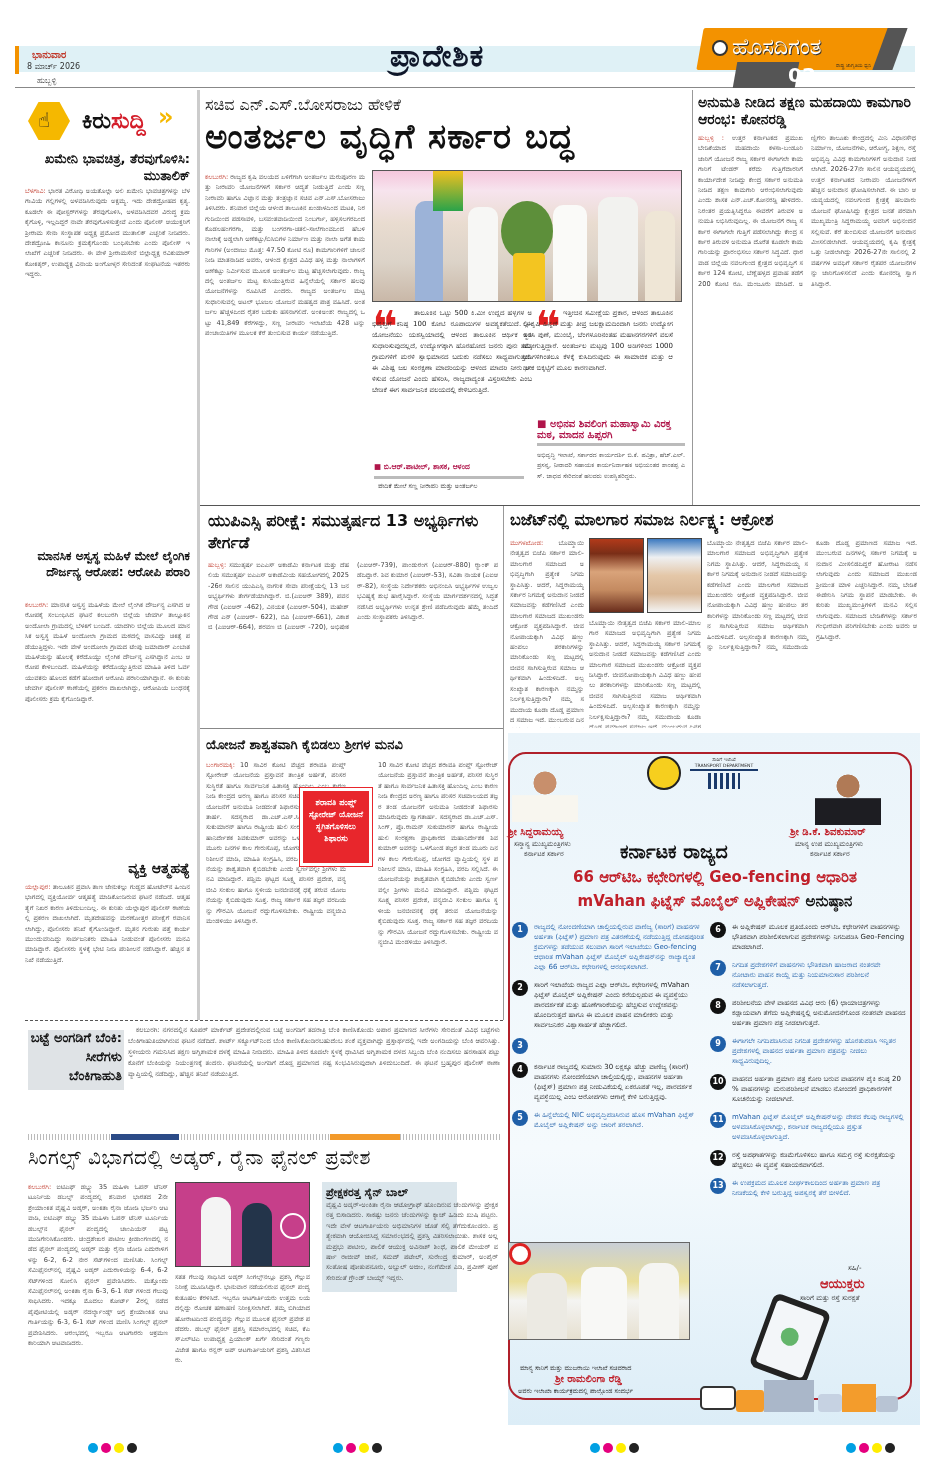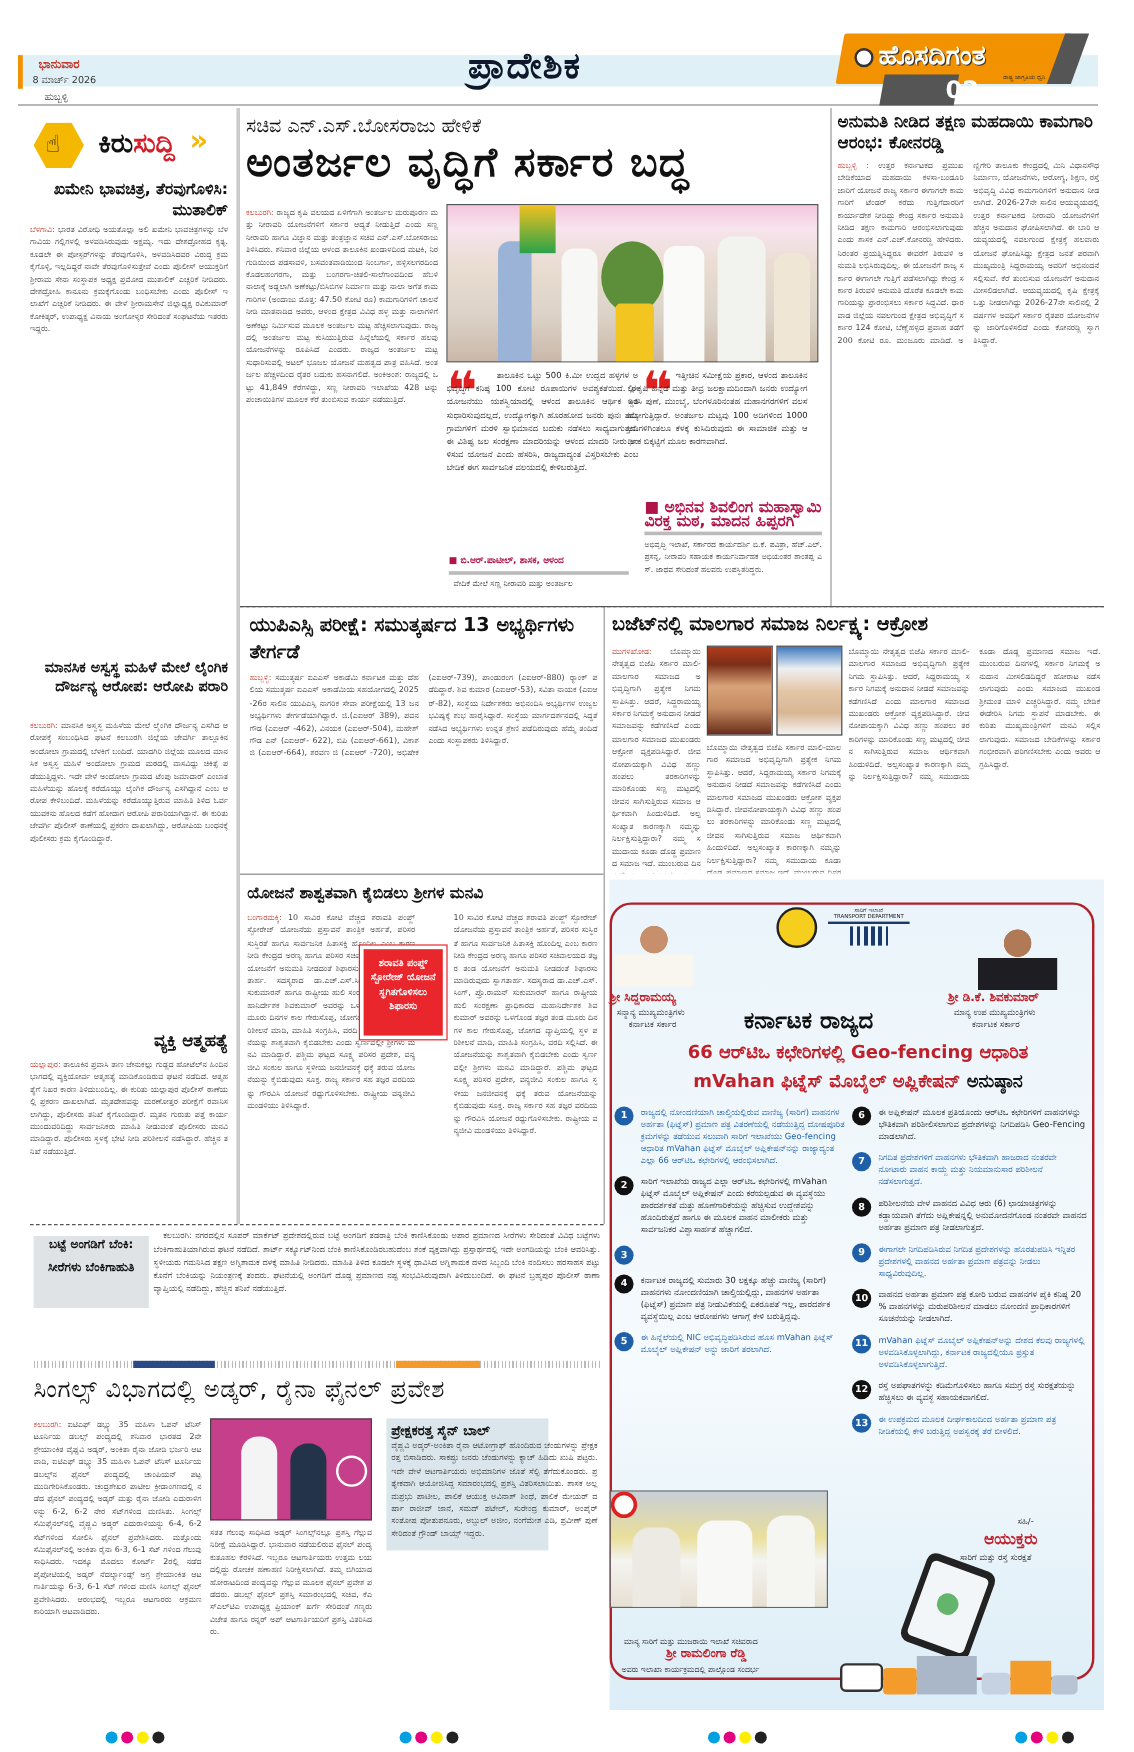--- a/index.html
+++ b/index.html
@@ -22,21 +22,21 @@
 <div class="abs" style="left:15px;top:46px;width:900px;height:26px;background:#dff1f6"></div>
 <div class="abs" style="left:15px;top:46px;width:4px;height:28px;background:#f39200"></div>
 <div class="abs" style="left:32px;top:49px;font-size:10px;font-weight:bold;color:#c0392b">ಭಾನುವಾರ</div>
 <div class="abs" style="left:27px;top:62px;font-size:8px;color:#333">8 ಮಾರ್ಚ್ 2026</div>
 <div class="abs" style="left:37px;top:76px;font-size:8px;color:#333">ಹುಬ್ಬಳ್ಳಿ</div>
 <div class="abs" style="left:390px;top:38px;font-size:30px;font-weight:bold;color:#0f172a;letter-spacing:1px">ಪ್ರಾದೇಶಿಕ</div>
 <div class="abs" style="left:15px;top:87px;width:900px;height:1px;background:#888"></div>
 
 <div class="abs" style="left:700px;top:28px;width:190px;height:42px;background:#f39200;transform:skewX(-10deg);border-radius:2px"></div>
 <div class="abs" style="left:712px;top:40px;width:16px;height:16px;border-radius:50%;background:#fff;border:2px solid #333"></div>
-<div class="abs" style="left:732px;top:34px;font-size:22px;font-weight:bold;color:#fff;text-shadow:1px 1px 0 #333">ಹೊಸದಿಗಂತ</div>
+<div class="abs" style="left:732px;top:34px;font-size:22px;font-weight:normal;color:#fff;text-shadow:1px 1px 0 #333">ಹೊಸದಿಗಂತ</div>
 <div class="abs" style="left:836px;top:62px;font-size:5px;color:#222">ರಾಷ್ಟ್ರ ಜಾಗೃತಿಯ ಧ್ವನಿ</div>
 <div class="abs" style="left:735px;top:62px;width:62px;height:26px;background:#555;transform:skewX(-10deg)"></div>
 <div class="abs" style="left:788px;top:63px;font-size:20px;font-weight:bold;color:#fff">02</div>
 <div class="abs" style="left:880px;top:28px;width:20px;height:42px;background:#555;transform:skewX(-20deg)"></div>
 
 <div class="vline" style="left:197px;top:90px;height:930px;width:3px;background:#ccc"></div>
 <div class="vline" style="left:692px;top:90px;height:415px"></div>
 <div class="vline" style="left:503px;top:505px;height:515px"></div>
 
 <div class="abs" style="left:28px;top:102px;width:42px;height:38px;background:#f5b800;clip-path:polygon(25% 0,75% 0,100% 50%,75% 100%,25% 100%,0 50%)"></div>
@@ -87,21 +87,21 @@
   <span>ತಾಲೂಕಿನ ಒಟ್ಟು 500 ಕಿ.ಮೀ ಉದ್ದದ ಹಳ್ಳಗಳ ಅಭಿವೃದ್ಧಿಗೆ ಕನಿಷ್ಠ 100 ಕೋಟಿ ರೂಪಾಯಿಗಳ ಅವಶ್ಯಕತೆಯಿದೆ. ಈ ಯೋಜನೆಯು ಯಶಸ್ವಿಯಾದಲ್ಲಿ ಆಳಂದ ತಾಲೂಕಿನ ಆರ್ಥಿಕ ಸ್ಥಿತಿ ಸುಧಾರಿಸುವುದಲ್ಲದೆ, ಉದ್ಯೋಗಕ್ಕಾಗಿ ಹೊರಹೋದ ಜನರು ಪುನಃ ತಮ್ಮ ಗ್ರಾಮಗಳಿಗೆ ಮರಳಿ ಸ್ವಾಭಿಮಾನದ ಬದುಕು ನಡೆಸಲು ಸಾಧ್ಯವಾಗುತ್ತದೆ. ಈ ವಿಶಿಷ್ಟ ಜಲ ಸಂರಕ್ಷಣಾ ಮಾದರಿಯನ್ನು ಆಳಂದ ಮಾದರಿ ನೀರು ಉಳಿಸುವ ಯೋಜನೆ ಎಂದು ಹೆಸರಿಸಿ, ರಾಜ್ಯದಾದ್ಯಂತ ವಿಸ್ತರಿಸಬೇಕು ಎಂಬ ಬೇಡಿಕೆ ಈಗ ಸಾರ್ವಜನಿಕ ವಲಯದಲ್ಲಿ ಕೇಳಿಬರುತ್ತಿದೆ.</span>
 </div>
 <div class="abs" style="left:374px;top:462px;font-size:7.5px;font-weight:bold;color:#b0154a">■ <span>ಬಿ.ಆರ್.ಪಾಟೀಲ್, ಶಾಸಕ, ಆಳಂದ</span></div>
 <div class="abs" style="left:374px;top:476px;width:150px;height:3px;background:#bbb"></div>
 <div class="abs" style="left:378px;top:482px;font-size:6.5px;color:#333">ವೇದಿಕೆ ಮೇಲೆ ಸಣ್ಣ ನೀರಾವರಿ ಮತ್ತು ಅಂತರ್ಜಲ</div>
 
 <div class="abs" style="left:535px;top:305px;font-size:44px;line-height:44px;font-weight:bold;color:#e02020">❝</div>
 <div class="abs fill" style="left:523px;top:308px;width:150px;height:110px;font-size:7px;line-height:11px;color:#222;text-indent:40px">
   <span>ಇತ್ತೀಚಿನ ಸಮೀಕ್ಷೆಯ ಪ್ರಕಾರ, ಆಳಂದ ತಾಲೂಕಿನಲ್ಲಿ ಕೃಷಿ ಹಿನ್ನಡೆ ಮತ್ತು ತೀವ್ರ ಜಲಕ್ಷಾಮದಿಂದಾಗಿ ಜನರು ಉದ್ಯೋಗ ಅರಸಿ ಪುಣೆ, ಮುಂಬೈ, ಬೆಂಗಳೂರಿನಂತಹ ಮಹಾನಗರಗಳಿಗೆ ವಲಸೆ ಹೋಗುತ್ತಿದ್ದಾರೆ. ಅಂತರ್ಜಲ ಮಟ್ಟವು 100 ಅಡಿಗಳಿಂದ 1000 ಅಡಿಗಳಿಗಿಂತಲೂ ಕೆಳಕ್ಕೆ ಕುಸಿದಿರುವುದು ಈ ಸಾಮಾಜಿಕ ಮತ್ತು ಆರ್ಥಿಕ ಬಿಕ್ಕಟ್ಟಿಗೆ ಮೂಲ ಕಾರಣವಾಗಿದೆ.</span>
 </div>
-<div class="abs" style="left:537px;top:418px;width:148px;font-size:13px;line-height:11px;font-weight:bold;color:#b0154a">■ <span>ಅಭಿನವ ಶಿವಲಿಂಗ ಮಹಾಸ್ವಾಮಿ ವಿರಕ್ತ ಮಠ, ಮಾದನ ಹಿಪ್ಪರಗಿ</span></div>
+<div class="abs" style="left:537px;top:418px;width:148px;font-size:10px;line-height:11px;font-weight:bold;color:#b0154a">■ <span>ಅಭಿನವ ಶಿವಲಿಂಗ ಮಹಾಸ್ವಾಮಿ ವಿರಕ್ತ ಮಠ, ಮಾದನ ಹಿಪ್ಪರಗಿ</span></div>
 <div class="abs" style="left:537px;top:443px;width:148px;height:3px;background:#bbb"></div>
 <div class="abs fill" style="left:537px;top:450px;width:148px;height:48px;font-size:6.3px">ಅಭಿವೃದ್ಧಿ ಇಲಾಖೆ, ಸರ್ಕಾರದ ಕಾರ್ಯದರ್ಶಿ ಬಿ.ಕೆ. ಪವಿತ್ರಾ, ಹೆಚ್.ಎಲ್.ಪ್ರಸನ್ನ, ನೀರಾವರಿ ಸಹಾಯಕ ಕಾರ್ಯನಿರ್ವಾಹಕ ಅಭಿಯಂತರ ಶಾಂತಪ್ಪ ಎಸ್. ಜಾಧವ ಸೇರಿದಂತೆ ಹಲವರು ಉಪಸ್ಥಿತರಿದ್ದರು.</div>
 
 <div class="abs hd" style="left:698px;top:94px;width:220px;font-size:14px;line-height:17px">ಅನುಮತಿ ನೀಡಿದ ತಕ್ಷಣ ಮಹದಾಯಿ ಕಾಮಗಾರಿ ಆರಂಭ: ಕೋನರಡ್ಡಿ</div>
 <div class="abs fill" style="left:698px;top:133px;width:218px;height:370px;column-count:2;column-gap:8px">
   <span class="dateline">ಹುಬ್ಬಳ್ಳಿ :</span>
   <span>ಉತ್ತರ ಕರ್ನಾಟಕದ ಪ್ರಮುಖ ಬೇಡಿಕೆಯಾದ ಮಹದಾಯಿ ಕಳಸಾ-ಬಂಡೂರಿ ಜಾರಿಗೆ ಯೋಜನೆ ರಾಜ್ಯ ಸರ್ಕಾರ ಈಗಾಗಲೇ ಕಾಮಗಾರಿಗೆ ಟೆಂಡರ್ ಕರೆದು ಗುತ್ತಿಗೆದಾರರಿಗೆ ಕಾರ್ಯಾದೇಶ ನೀಡಿದ್ದು ಕೇಂದ್ರ ಸರ್ಕಾರ ಅನುಮತಿ ನೀಡಿದ ತಕ್ಷಣ ಕಾಮಗಾರಿ ಆರಂಭಿಸಲಾಗುವುದು ಎಂದು ಶಾಸಕ ಎನ್.ಎಚ್.ಕೋನರಡ್ಡಿ ಹೇಳಿದರು. ನಿರಂತರ ಪ್ರಯತ್ನಿಸಿದ್ದರೂ ಈವರೆಗೆ ತಿರುವಳಿ ಅನುಮತಿ ಲಭಿಸಿರುವುದಿಲ್ಲ. ಈ ಯೋಜನೆಗೆ ರಾಜ್ಯ ಸರ್ಕಾರ ಈಗಾಗಲೇ ಗುತ್ತಿಗೆ ಪಡೆಸಲಾಗಿದ್ದು ಕೇಂದ್ರ ಸರ್ಕಾರ ತಿರುವಳಿ ಅನುಮತಿ ದೊರೆತ ಕೂಡಲೇ ಕಾಮಗಾರಿಯನ್ನು ಪ್ರಾರಂಭಿಸಲು ಸರ್ಕಾರ ಸಿದ್ಧವಿದೆ. ಧಾರವಾಡ ಜಿಲ್ಲೆಯ ನವಲಗುಂದ ಕ್ಷೇತ್ರದ ಅಭಿವೃದ್ಧಿಗೆ ಸರ್ಕಾರ 124 ಕೋಟಿ, ಬೆಣ್ಣೆಹಳ್ಳದ ಪ್ರವಾಹ ತಡೆಗೆ 200 ಕೋಟಿ ರೂ. ಮಂಜೂರು ಮಾಡಿದೆ. ಅಣ್ಣಿಗೇರಿ ತಾಲೂಕು ಕೇಂದ್ರದಲ್ಲಿ ಮಿನಿ ವಿಧಾನಸೌಧ ನಿರ್ಮಾಣ, ಯೋಜನೆಗಳು, ಆರೋಗ್ಯ, ಶಿಕ್ಷಣ, ರಸ್ತೆ ಅಭಿವೃದ್ಧಿ ವಿವಿಧ ಕಾಮಗಾರಿಗಳಿಗೆ ಅನುದಾನ ನೀಡಲಾಗಿದೆ. 2026-27ನೇ ಸಾಲಿನ ಆಯವ್ಯಯದಲ್ಲಿ ಉತ್ತರ ಕರ್ನಾಟಕದ ನೀರಾವರಿ ಯೋಜನೆಗಳಿಗೆ ಹೆಚ್ಚಿನ ಅನುದಾನ ಘೋಷಿಸಲಾಗಿದೆ. ಈ ಬಾರಿ ಆಯವ್ಯಯದಲ್ಲಿ ನವಲಗುಂದ ಕ್ಷೇತ್ರಕ್ಕೆ ಹಲವಾರು ಯೋಜನೆ ಘೋಷಿಸಿದ್ದು ಕ್ಷೇತ್ರದ ಜನತೆ ಪರವಾಗಿ ಮುಖ್ಯಮಂತ್ರಿ ಸಿದ್ದರಾಮಯ್ಯ ಅವರಿಗೆ ಅಭಿನಂದನೆ ಸಲ್ಲಿಸುವೆ. ಕೆರೆ ತುಂಬಿಸುವ ಯೋಜನೆಗೆ ಅನುದಾನ ಮೀಸಲಿಡಲಾಗಿದೆ. ಆಯವ್ಯಯದಲ್ಲಿ ಕೃಷಿ ಕ್ಷೇತ್ರಕ್ಕೆ ಒತ್ತು ನೀಡಲಾಗಿದ್ದು 2026-27ನೇ ಸಾಲಿನಲ್ಲಿ 2 ವರ್ಷಗಳ ಅವಧಿಗೆ ಸರ್ಕಾರ ರೈತಪರ ಯೋಜನೆಗಳನ್ನು ಜಾರಿಗೊಳಿಸಲಿದೆ ಎಂದು ಕೋನರಡ್ಡಿ ಸ್ವಾಗತಿಸಿದ್ದಾರೆ.</span>
 </div>
 
 <div class="hline" style="left:200px;top:505px;width:720px;background:#555;border-top:1px dashed #555"></div>
@@ -243,21 +243,21 @@
   <div style="position:absolute;left:0;top:6px;width:36px;height:24px;background:#fff;border:2px solid #333;border-radius:5px"></div>
   <div style="position:absolute;left:36px;top:10px;width:28px;height:22px;background:#f39c2c;border-radius:3px"></div>
   <div style="position:absolute;left:64px;top:0;width:50px;height:32px;background:#aab7c9"></div>
   <div style="position:absolute;left:118px;top:14px;width:24px;height:18px;background:#c6d2e2;border-radius:4px"></div>
   <div style="position:absolute;left:142px;top:4px;width:34px;height:28px;background:#f39c2c"></div>
   <div style="position:absolute;left:176px;top:16px;width:22px;height:16px;background:#b8c4d4;border-radius:4px"></div>
 </div>
 
 <div class="hline" style="left:25px;top:1020px;width:478px;border-top:1px dashed #555;background:none"></div>
 <div class="abs" style="left:28px;top:1030px;width:96px;height:60px;background:#dfe3e6"></div>
-<div class="abs hd" style="left:30px;top:1028px;width:92px;font-size:10px;line-height:19px;text-align:center">ಬಟ್ಟೆ ಅಂಗಡಿಗೆ ಬೆಂಕಿ: ಸೀರೆಗಳು ಬೆಂಕಿಗಾಹುತಿ</div>
+<div class="abs hd" style="left:30px;top:1028px;width:92px;font-size:13px;line-height:19px;text-align:right">ಬಟ್ಟೆ ಅಂಗಡಿಗೆ ಬೆಂಕಿ: ಸೀರೆಗಳು ಬೆಂಕಿಗಾಹುತಿ</div>
 <div class="abs fill" style="left:28px;top:1025px;width:472px;height:90px;font-size:6.8px;line-height:11px;padding-left:100px;text-indent:8px">ಕಲಬುರಗಿ: ನಗರದಲ್ಲಿನ ಸೂಪರ್ ಮಾರ್ಕೆಟ್ ಪ್ರದೇಶದಲ್ಲಿರುವ ಬಟ್ಟೆ ಅಂಗಡಿಗೆ ತಡರಾತ್ರಿ ಬೆಂಕಿ ಕಾಣಿಸಿಕೊಂಡು ಅಪಾರ ಪ್ರಮಾಣದ ಸೀರೆಗಳು ಸೇರಿದಂತೆ ವಿವಿಧ ಬಟ್ಟೆಗಳು ಬೆಂಕಿಗಾಹುತಿಯಾಗಿರುವ ಘಟನೆ ನಡೆದಿದೆ. ಶಾರ್ಟ್ ಸರ್ಕ್ಯೂಟ್‌ನಿಂದ ಬೆಂಕಿ ಕಾಣಿಸಿಕೊಂಡಿರಬಹುದೆಂಬ ಶಂಕೆ ವ್ಯಕ್ತವಾಗಿದ್ದು ಪ್ರಸ್ತಾರ್ಥದಲ್ಲಿ ಇದೇ ಅಂಗಡಿಯನ್ನು ಬೆಂಕಿ ಆವರಿಸಿತ್ತು. ಸ್ಥಳೀಯರು ಗಮನಿಸಿದ ತಕ್ಷಣ ಅಗ್ನಿಶಾಮಕ ದಳಕ್ಕೆ ಮಾಹಿತಿ ನೀಡಿದರು. ಮಾಹಿತಿ ತಿಳಿದ ಕೂಡಲೇ ಸ್ಥಳಕ್ಕೆ ಧಾವಿಸಿದ ಅಗ್ನಿಶಾಮಕ ದಳದ ಸಿಬ್ಬಂದಿ ಬೆಂಕಿ ನಂದಿಸಲು ಹರಸಾಹಸ ಪಟ್ಟು ಕೊನೆಗೆ ಬೆಂಕಿಯನ್ನು ನಿಯಂತ್ರಣಕ್ಕೆ ತಂದರು. ಘಟನೆಯಲ್ಲಿ ಅಂಗಡಿಗೆ ದೊಡ್ಡ ಪ್ರಮಾಣದ ನಷ್ಟ ಸಂಭವಿಸಿರುವುದಾಗಿ ತಿಳಿದುಬಂದಿದೆ. ಈ ಘಟನೆ ಬ್ರಹ್ಮಪುರ ಪೊಲೀಸ್ ಠಾಣಾ ವ್ಯಾಪ್ತಿಯಲ್ಲಿ ನಡೆದಿದ್ದು, ಹೆಚ್ಚಿನ ತನಿಖೆ ನಡೆಯುತ್ತಿದೆ.</div>
 
 <div class="abs" style="left:28px;top:1134px;width:472px;height:6px;background:repeating-linear-gradient(90deg,#bbb 0 1px,transparent 1px 3px)">
   <div style="position:absolute;left:83px;width:68px;height:6px;background:#2b4b87"></div>
   <div style="position:absolute;left:302px;width:70px;height:6px;background:#f39a2a"></div>
 </div>
 <div class="abs" style="left:28px;top:1145px;width:472px;font-size:20px;color:#111;white-space:nowrap;letter-spacing:.5px">ಸಿಂಗಲ್ಸ್ ವಿಭಾಗದಲ್ಲಿ ಅಡ್ಕರ್, ರೈನಾ ಫೈನಲ್ ಪ್ರವೇಶ</div>
 <div class="abs fill" style="left:28px;top:1182px;width:140px;height:250px">
   <span class="dateline">ಕಲಬುರಗಿ:</span>
   <span>ಐಟಿಎಫ್ ಡಬ್ಲ್ಯು 35 ಮಹಿಳಾ ಓಪನ್ ಟೆನಿಸ್ ಟೂರ್ನಿಯ ಡಬಲ್ಸ್ ಪಂದ್ಯದಲ್ಲಿ ಶನಿವಾರ ಭಾರತದ 2ನೇ ಶ್ರೇಯಾಂಕಿತ ವೈಷ್ಣವಿ ಅಡ್ಕರ್, ಅಂಕಿತಾ ರೈನಾ ಜೋಡಿ ಭರ್ಜರಿ ಆಟವಾಡಿ, ಐಟಿಎಫ್ ಡಬ್ಲ್ಯು 35 ಮಹಿಳಾ ಓಪನ್ ಟೆನಿಸ್ ಟೂರ್ನಿಯ ಡಬಲ್ಸ್‌ನ ಫೈನಲ್ ಪಂದ್ಯದಲ್ಲಿ ಚಾಂಪಿಯನ್ ಪಟ್ಟ ಮುಡಿಗೇರಿಸಿಕೊಂಡರು. ಚಂದ್ರಶೇಖರ ಪಾಟೀಲ ಕ್ರೀಡಾಂಗಣದಲ್ಲಿ ನಡೆದ ಫೈನಲ್ ಪಂದ್ಯದಲ್ಲಿ ಅಡ್ಕರ್ ಮತ್ತು ರೈನಾ ಜೋಡಿ ಎದುರಾಳಿಗಳನ್ನು 6-2, 6-2 ನೇರ ಸೆಟ್‌ಗಳಿಂದ ಮಣಿಸಿತು. ಸಿಂಗಲ್ಸ್ ಸೆಮಿಫೈನಲ್‌ನಲ್ಲಿ ವೈಷ್ಣವಿ ಅಡ್ಕರ್ ಎದುರಾಳಿಯನ್ನು 6-4, 6-2 ಸೆಟ್‌ಗಳಿಂದ ಸೋಲಿಸಿ ಫೈನಲ್ ಪ್ರವೇಶಿಸಿದರು. ಮತ್ತೊಂದು ಸೆಮಿಫೈನಲ್‌ನಲ್ಲಿ ಅಂಕಿತಾ ರೈನಾ 6-3, 6-1 ಸೆಟ್ ಗಳಿಂದ ಗೆಲುವು ಸಾಧಿಸಿದರು. ಇದಕ್ಕೂ ಮೊದಲು ಕೋರ್ಟ್ 2ರಲ್ಲಿ ನಡೆದ ಪೈಪೋಟಿಯಲ್ಲಿ ಅಡ್ಕರ್ ನೆದರ್ಲ್ಯಾಂಡ್ಸ್ ಅಗ್ರ ಶ್ರೇಯಾಂಕಿತ ಆಟಗಾರ್ತಿಯನ್ನು 6-3, 6-1 ಸೆಟ್ ಗಳಿಂದ ಮಣಿಸಿ ಸಿಂಗಲ್ಸ್ ಫೈನಲ್ ಪ್ರವೇಶಿಸಿದರು. ಆರಂಭದಲ್ಲಿ ಇಬ್ಬರೂ ಆಟಗಾರರು ಆಕ್ರಮಣಕಾರಿಯಾಗಿ ಆಟವಾಡಿದರು.</span>

